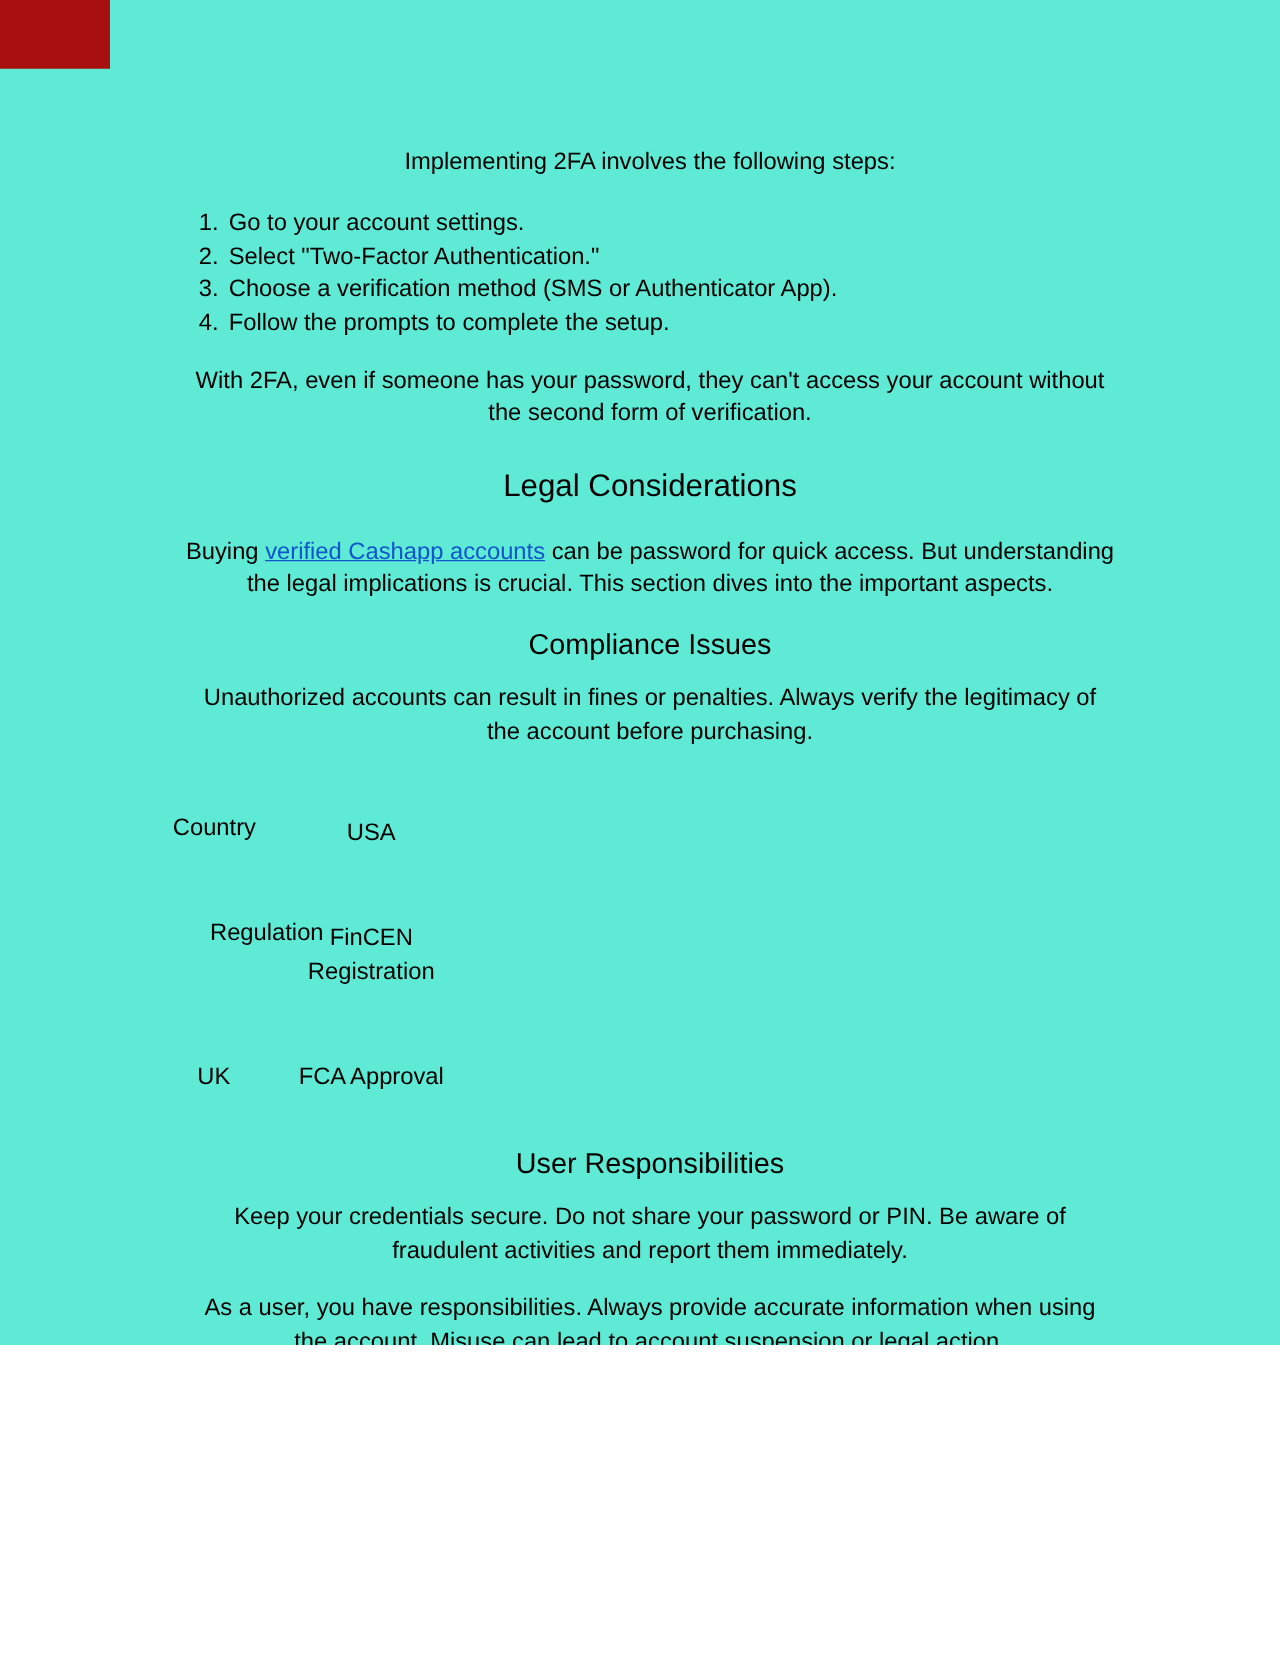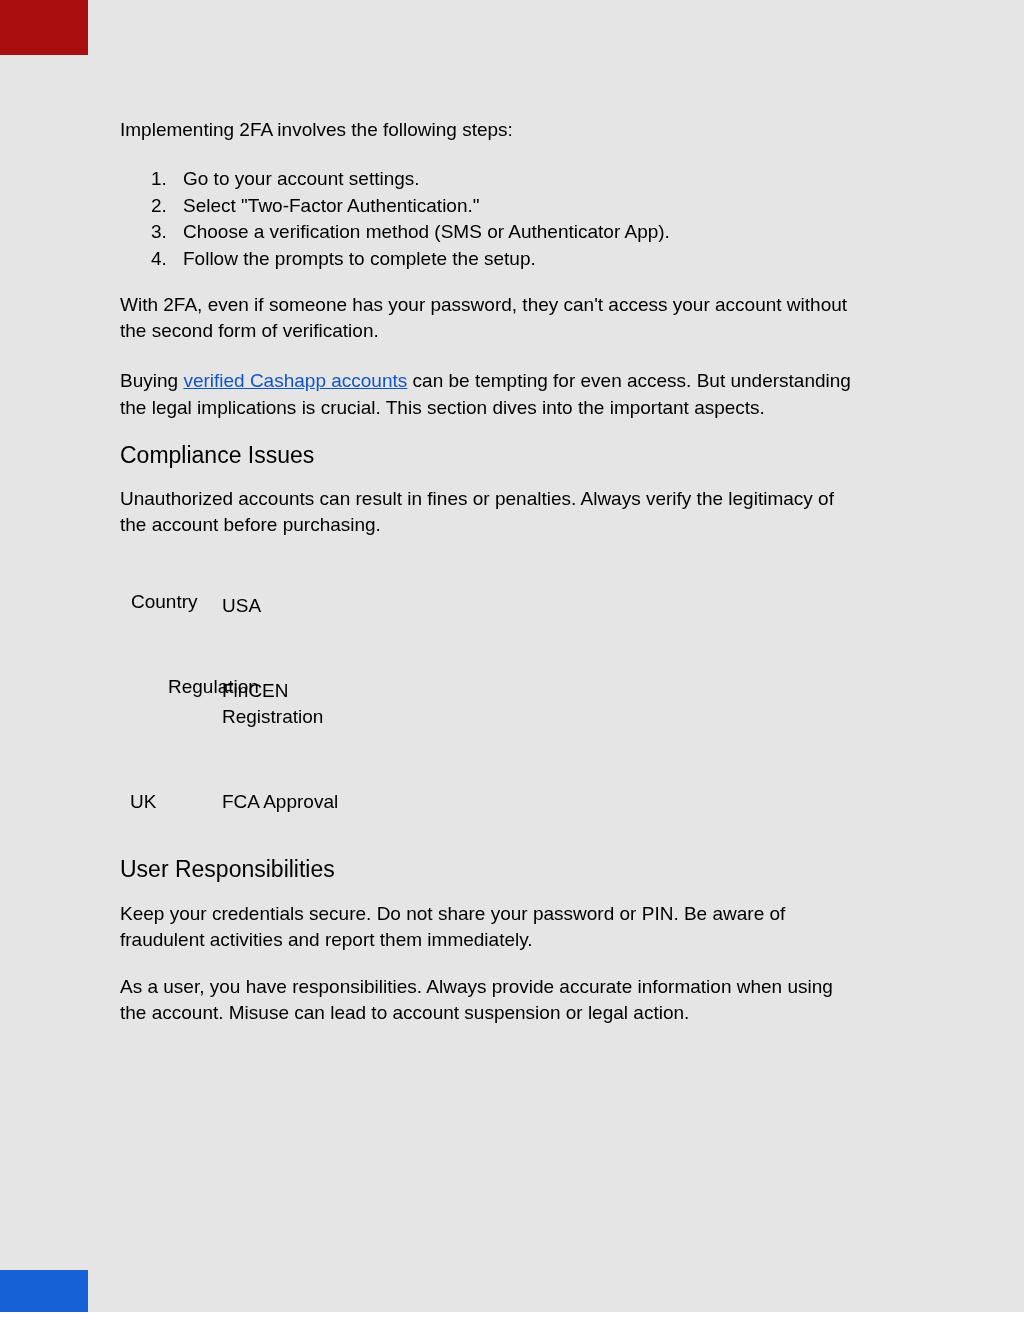--- a/index.html
+++ b/index.html
@@ -4,23 +4,24 @@
 <style>
   * { margin: 0; padding: 0; box-sizing: border-box; }
   html, body { background: #ffffff; }
   body {
     font-family: "Liberation Sans", "DejaVu Sans", sans-serif;
     color: #000000;
   }
   .page {
     position: relative;
     width: 1024px;
-    height: 1312px;
-    background: #e5e5e5;
+    height: 1076px;
+    background: #5eead4;
     overflow: hidden;
+    text-align: center;
   }
   .corner-marker {
     position: absolute;
     left: 0;
     width: 88px;
     height: 55px;
   }
   .corner-marker.top { top: 0; background: #a80f0f; }
   .corner-marker.bottom { top: 1270px; background: #1560d4; }
 
@@ -107,22 +108,23 @@
       </li>
       <li>
         <span class="step-num">4.</span>
         <span class="step-text">Follow the prompts to complete the setup.</span>
       </li>
     </ol>
 
     <p class="para p-2fa">With 2FA, even if someone has your password, they can't access your account without
 the second form of verification.</p>
 
+    <h2 class="section-heading">Legal Considerations</h2>
 
-    <p class="para p-buying"><span>Buying </span><a class="doc-link">verified Cashapp accounts</a><span> can be tempting for even access. But understanding</span><br><span>the legal implications is crucial. This section dives into the important aspects.</span></p>
+    <p class="para p-buying"><span>Buying </span><a class="doc-link">verified Cashapp accounts</a><span> can be password for quick access. But understanding</span><br><span>the legal implications is crucial. This section dives into the important aspects.</span></p>
 
     <h3 class="sub-heading h-compliance">Compliance Issues</h3>
 
 
     <p class="para p-compliance-2">Unauthorized accounts can result in fines or penalties. Always verify the legitimacy of
 the account before purchasing.</p>
 
     <div class="reg-table">
       <div class="cell th c1">Country</div>
       <div class="cell td">USA</div>

